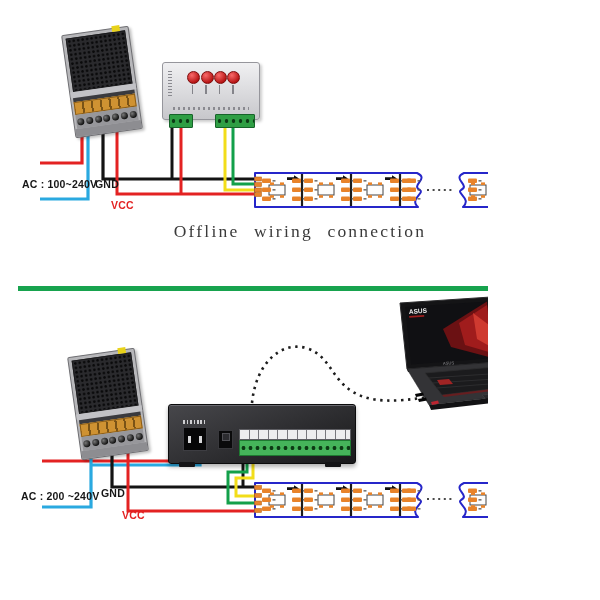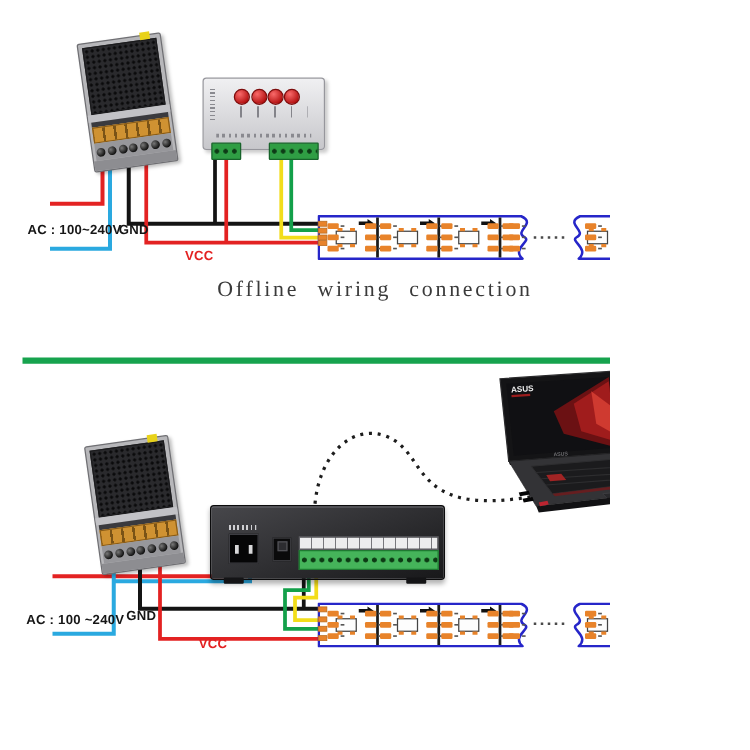--- a/index.html
+++ b/index.html
@@ -68,21 +68,21 @@
        background-size:7px 14px;}
   .c2-foot{position:absolute;bottom:-4px;width:16px;height:5px;background:#141416;border-radius:1px;}
 
   
   .strip{position:absolute;z-index:3;overflow:hidden;}
   #laptop{position:absolute;left:385px;top:295px;z-index:2;}
 
   
   .wlabel{position:absolute;z-index:4;font-size:10.5px;font-weight:700;color:#161616;
        letter-spacing:0.2px;white-space:nowrap;}
-  .wlabel.red{color:#e32222;margin-left:37px;}
+  .wlabel.red{color:#e32222;}
   .title{position:absolute;left:0;width:600px;text-align:center;z-index:4;
        font-family:"Liberation Serif",serif;font-size:17.5px;color:#3a3a3a;
        letter-spacing:2.2px;word-spacing:8px;}
   #divider{position:absolute;left:18px;top:286px;width:487px;height:5px;background:#17a34e;z-index:2;}
 </style>
 </head>
 <body>
 
 <div id="canvas">
 
@@ -476,17 +476,17 @@
       <rect x="14" y="24.5" width="9" height="4.6" rx="1" fill="#e8832a"></rect>
       <rect x="24.5" y="26.2" width="3" height="1.3" fill="#555"></rect>
       <rect x="131" y="6.5" width="9" height="4.6" rx="1" fill="#e8832a"></rect>
       <rect x="141.5" y="8.2" width="3" height="1.3" fill="#555"></rect>
       <rect x="131" y="15.5" width="9" height="4.6" rx="1" fill="#e8832a"></rect>
       <rect x="141.5" y="17.2" width="3" height="1.3" fill="#555"></rect>
       <rect x="131" y="24.5" width="9" height="4.6" rx="1" fill="#e8832a"></rect>
       <rect x="141.5" y="26.2" width="3" height="1.3" fill="#555"></rect>
     </svg>
 
-  <div class="wlabel" style="left:21px;top:490px;">AC : 100 ~240V</div>
+  <div class="wlabel" style="left:21px;top:490px;">AC : 200 ~240V</div>
   <div class="wlabel" style="left:101px;top:487px;">GND</div>
   <div class="wlabel red" style="left:122px;top:509px;">VCC</div>
 
 </div>
 
 </body></html>

